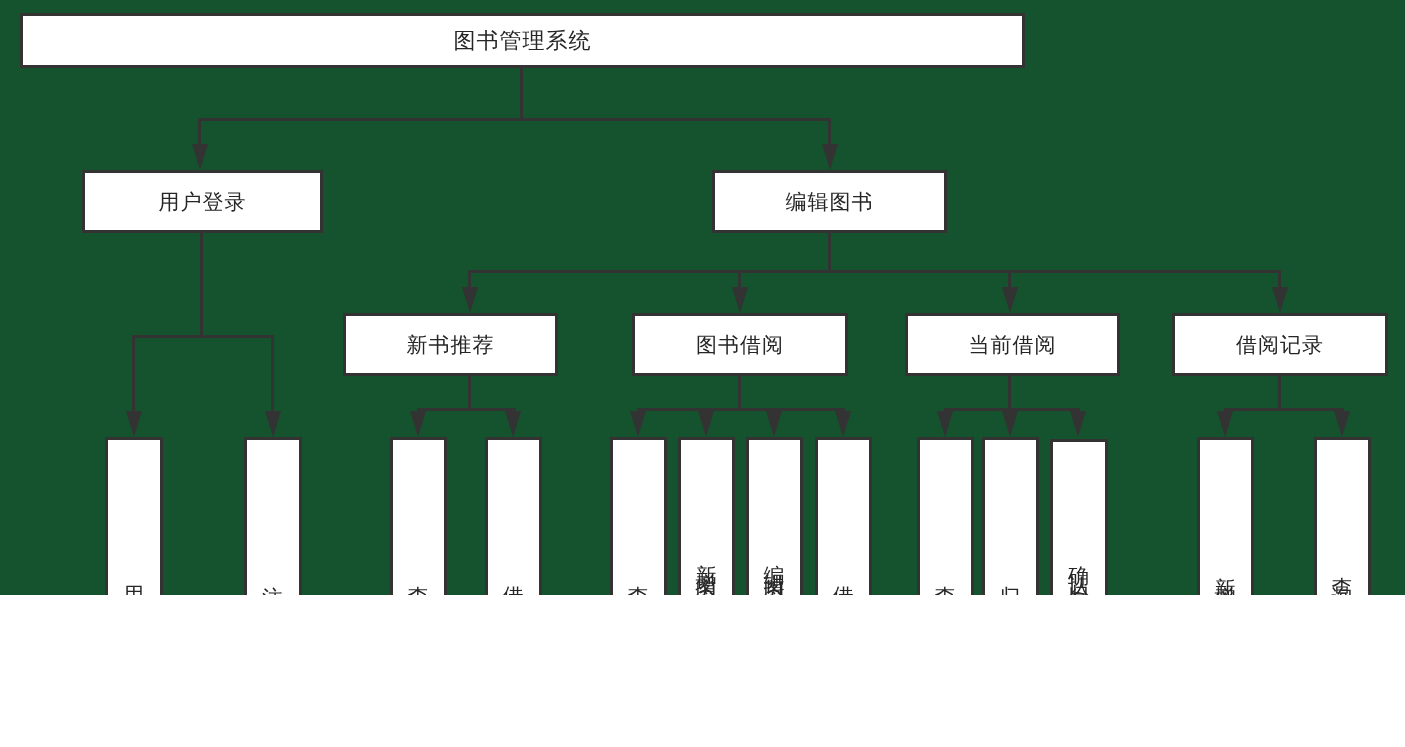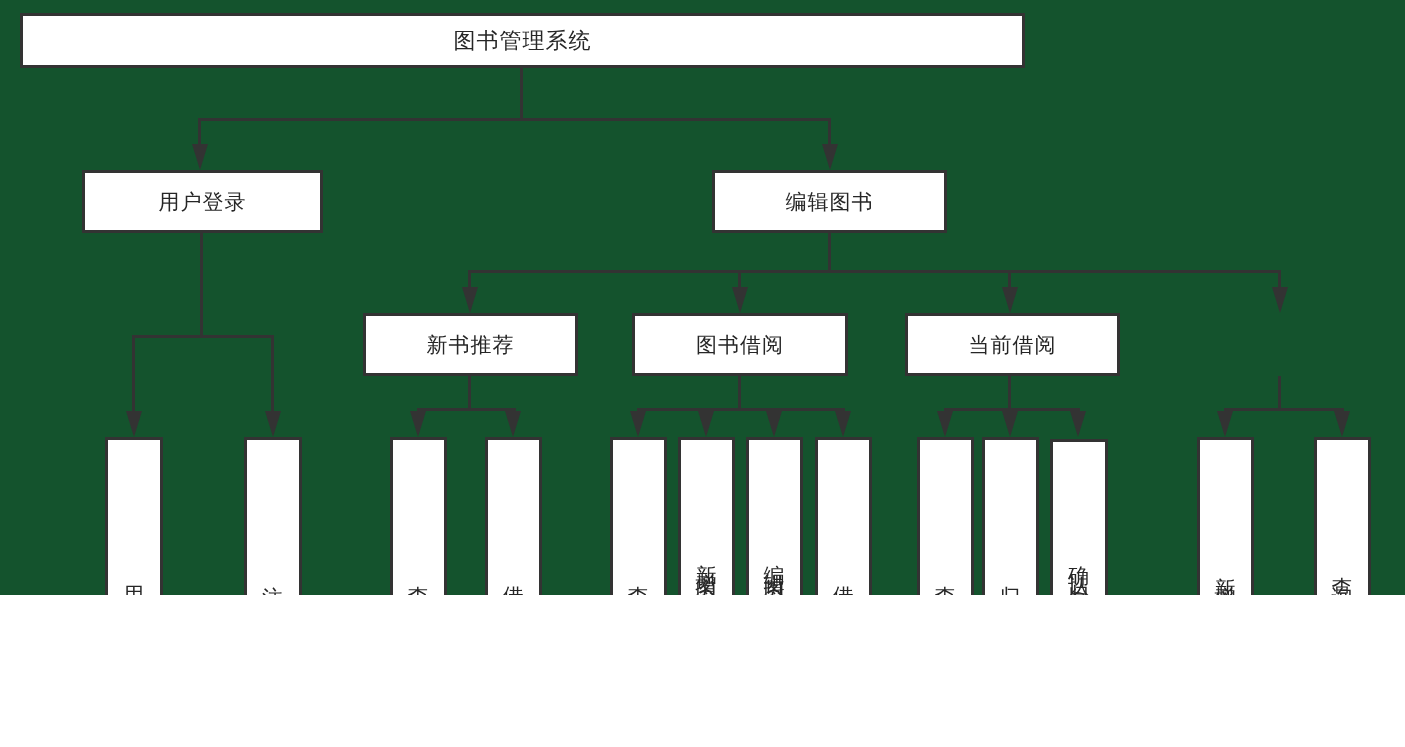--- a/index.html
+++ b/index.html
@@ -106,28 +106,31 @@
     <span>图书管理系统</span>
   </div>
 
   <div class="box hbox" style="left:82px;top:170px;width:241px;height:63px">
     <span>用户登录</span>
   </div>
   <div class="box hbox" style="left:712px;top:170px;width:235px;height:63px">
     <span>编辑图书</span>
   </div>
 
-  <div class="box hbox" style="left:363px;top:313px;width:215px;height:63px">
+  <div class="box hbox" style="left:343px;top:313px;width:215px;height:63px">
     <span>新书推荐</span>
   </div>
   <div class="box hbox" style="left:905px;top:313px;width:215px;height:63px">
     <span>当前借阅</span>
   </div>
   <div class="box hbox" style="left:632px;top:313px;width:216px;height:63px">
     <span>图书借阅</span>
+  </div>
+  <div class="box hbox" style="left:1172px;top:313px;width:216px;height:63px">
+    <span>借阅记录</span>
   </div>
 
   <div class="box vbox" style="left:105px;top:437px;width:58px;height:300px">
     <span>用户登录</span>
   </div>
   <div class="box vbox" style="left:244px;top:437px;width:58px;height:300px">
     <span>注销登录</span>
   </div>
 
   <div class="box vbox" style="left:390px;top:437px;width:57px;height:300px">

